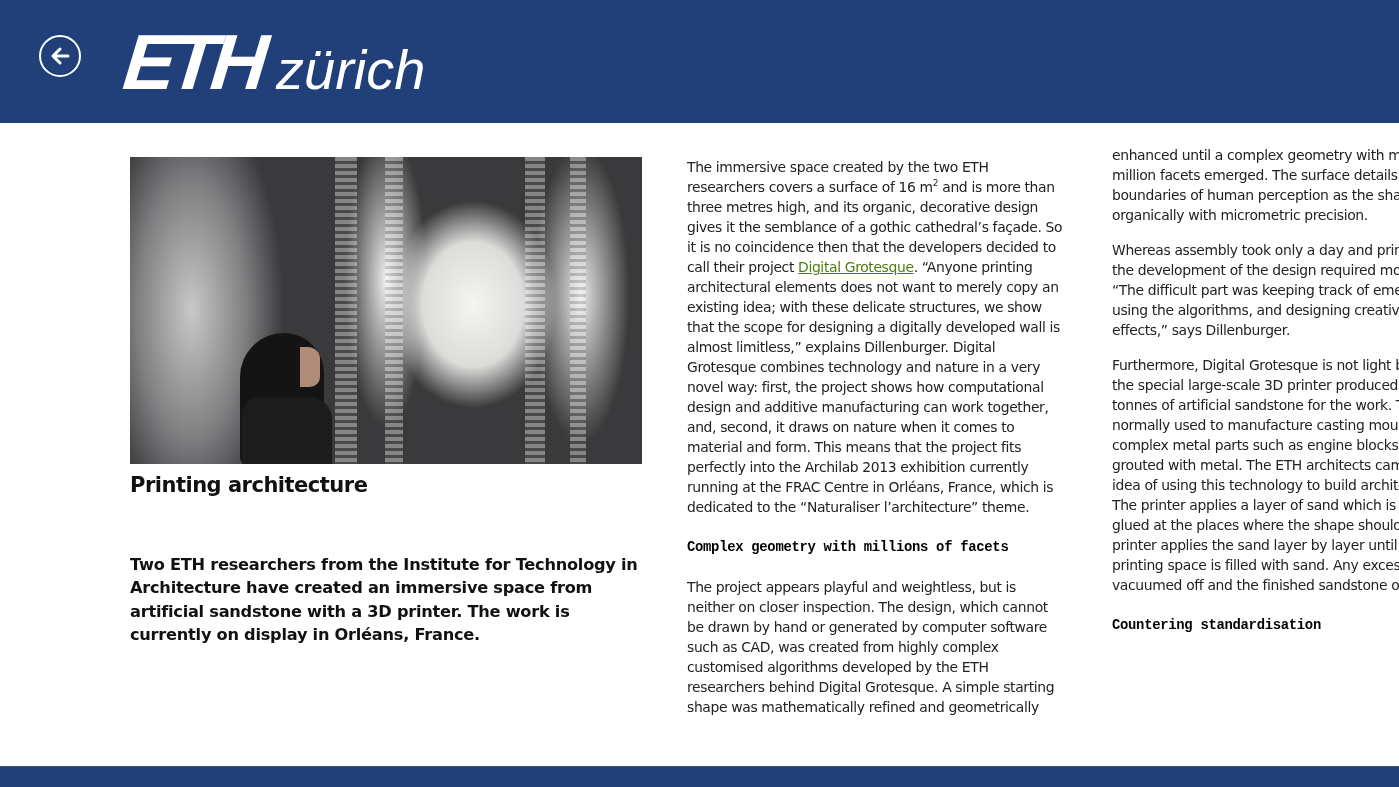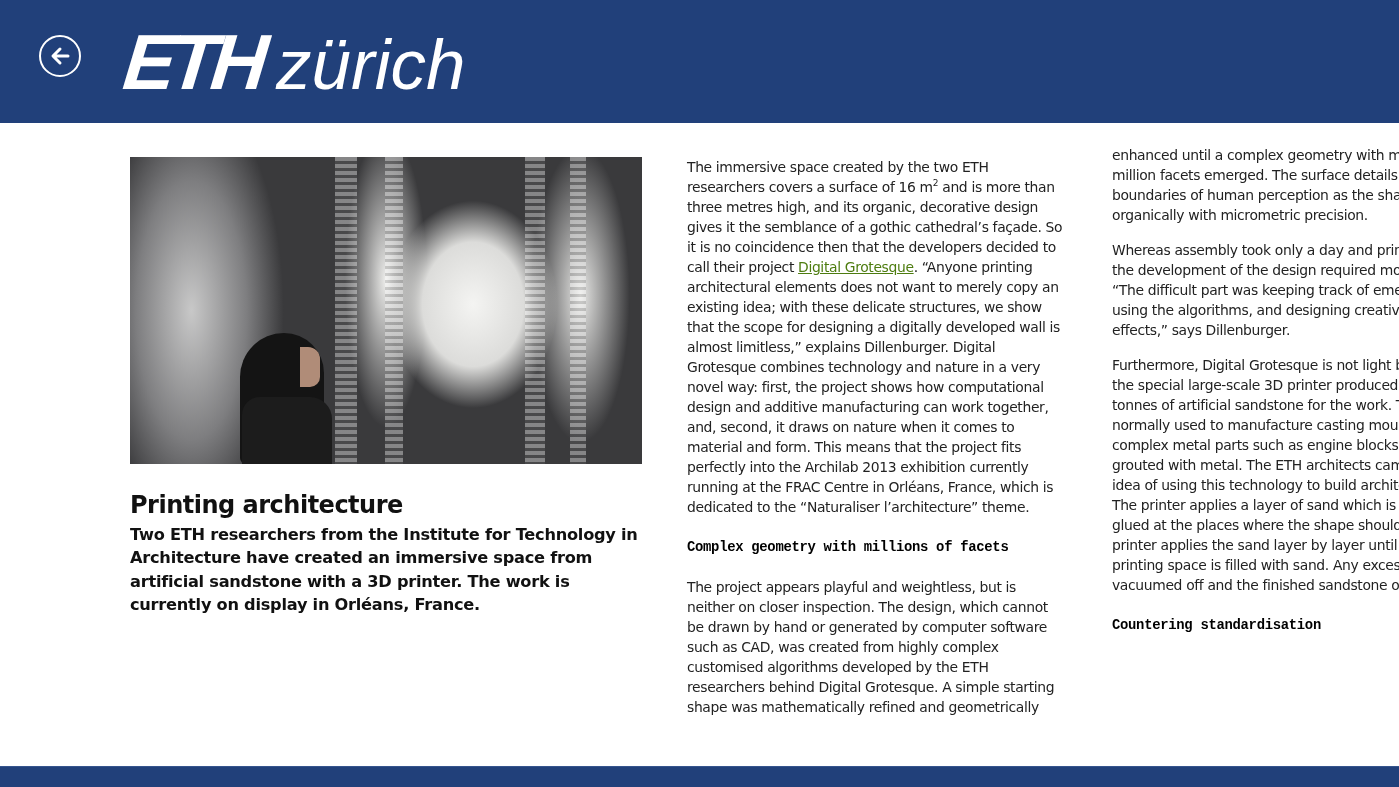--- a/index.html
+++ b/index.html
@@ -20,21 +20,21 @@
       position: absolute; left: 124px; top: 24px; height: 76px;
       display: flex; align-items: baseline; color: #ffffff; white-space: nowrap;
     }
     .logo-eth {
       font-family: "Liberation Sans", sans-serif; font-weight: bold; font-style: italic;
       font-size: 78px; letter-spacing: -6px; line-height: 76px;
       transform: skewX(-6deg);
     }
     .logo-zurich {
       font-family: "Liberation Sans", sans-serif; font-weight: normal; font-style: italic;
-      font-size: 71px; line-height: 76px; margin-left: 14px; letter-spacing: 0px;
+      font-size: 56px; line-height: 76px; margin-left: 14px; letter-spacing: 0px;
     }
 
     .content { position: absolute; left: 0; top: 123px; width: 1399px; height: 643px; overflow: hidden; }
 
     .hero-image {
       position: absolute; left: 130px; top: 34px; width: 512px; height: 307px;
       overflow: hidden;
       background:
         radial-gradient(ellipse 22% 45% at 67% 48%, #f4f4f2 0%, #dcdcda 45%, rgba(180,180,178,0) 75%),
         radial-gradient(ellipse 10% 60% at 50% 40%, #eeeeec 0%, rgba(200,200,198,0) 80%),
@@ -50,26 +50,26 @@
     .hero-image .person-face {
       position: absolute; left: 170px; top: 190px; width: 20px; height: 40px;
       background: #b08c78; border-radius: 0 12px 10px 0;
     }
     .hero-image .person-body {
       position: absolute; left: 112px; top: 240px; width: 90px; height: 67px;
       background: #1c1c1c; border-radius: 18px 22px 0 0;
     }
 
     .headline {
-      position: absolute; left: 130px; top: 362px; width: 520px;
-      font-family: "DejaVu Sans", sans-serif; font-weight: bold; font-size: 24px; line-height: 40px; color: #111;
+      position: absolute; left: 130px; top: 342px; width: 520px;
+      font-family: "DejaVu Sans", sans-serif; font-weight: bold; font-size: 21px; line-height: 40px; color: #111;
       letter-spacing: -0.5px;
     }
     .lead {
-      position: absolute; left: 130px; top: 400px; width: 520px;
+      position: absolute; left: 130px; top: 430px; width: 520px;
       font-family: "DejaVu Sans", sans-serif; font-weight: bold; font-size: 16.2px; line-height: 23.3px; color: #111;
       letter-spacing: -0.25px;
     }
 
     .col {
       position: absolute; top: 34px; width: 380px;
       font-family: "DejaVu Sans", sans-serif; font-size: 13.9px; line-height: 20px; color: #222;
       letter-spacing: -0.35px;
     }
     .col-1 { left: 687px; }

